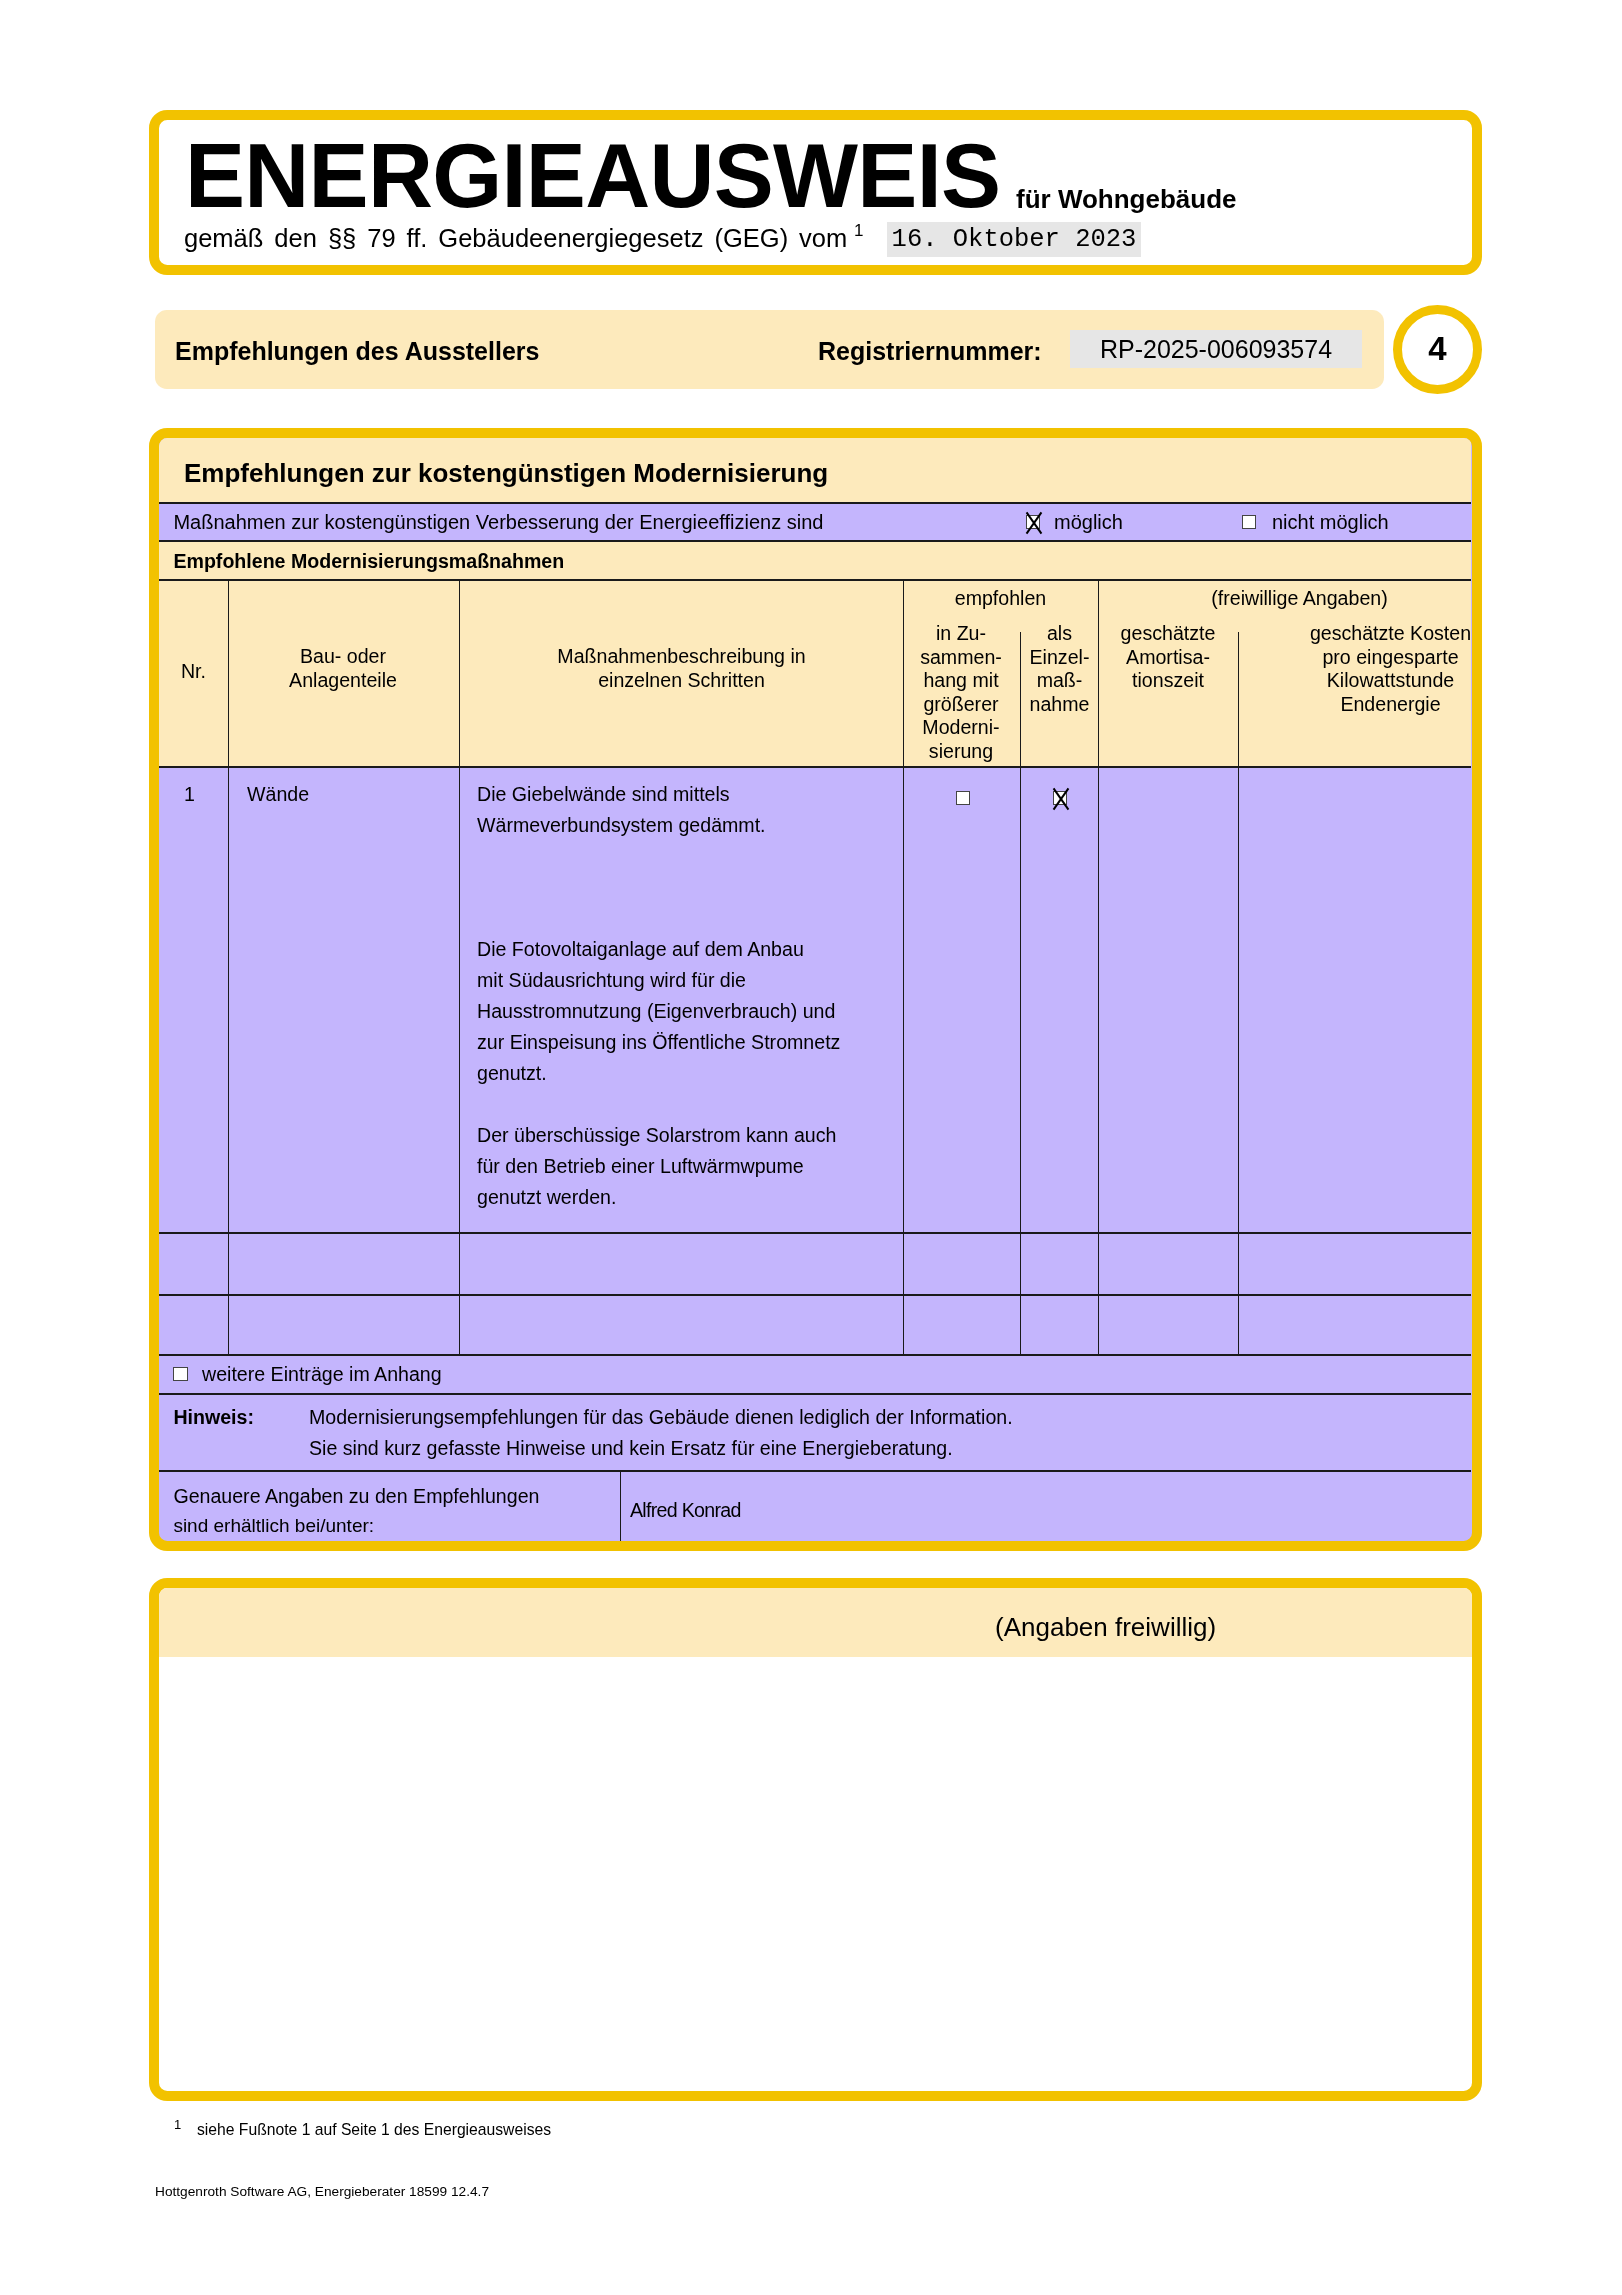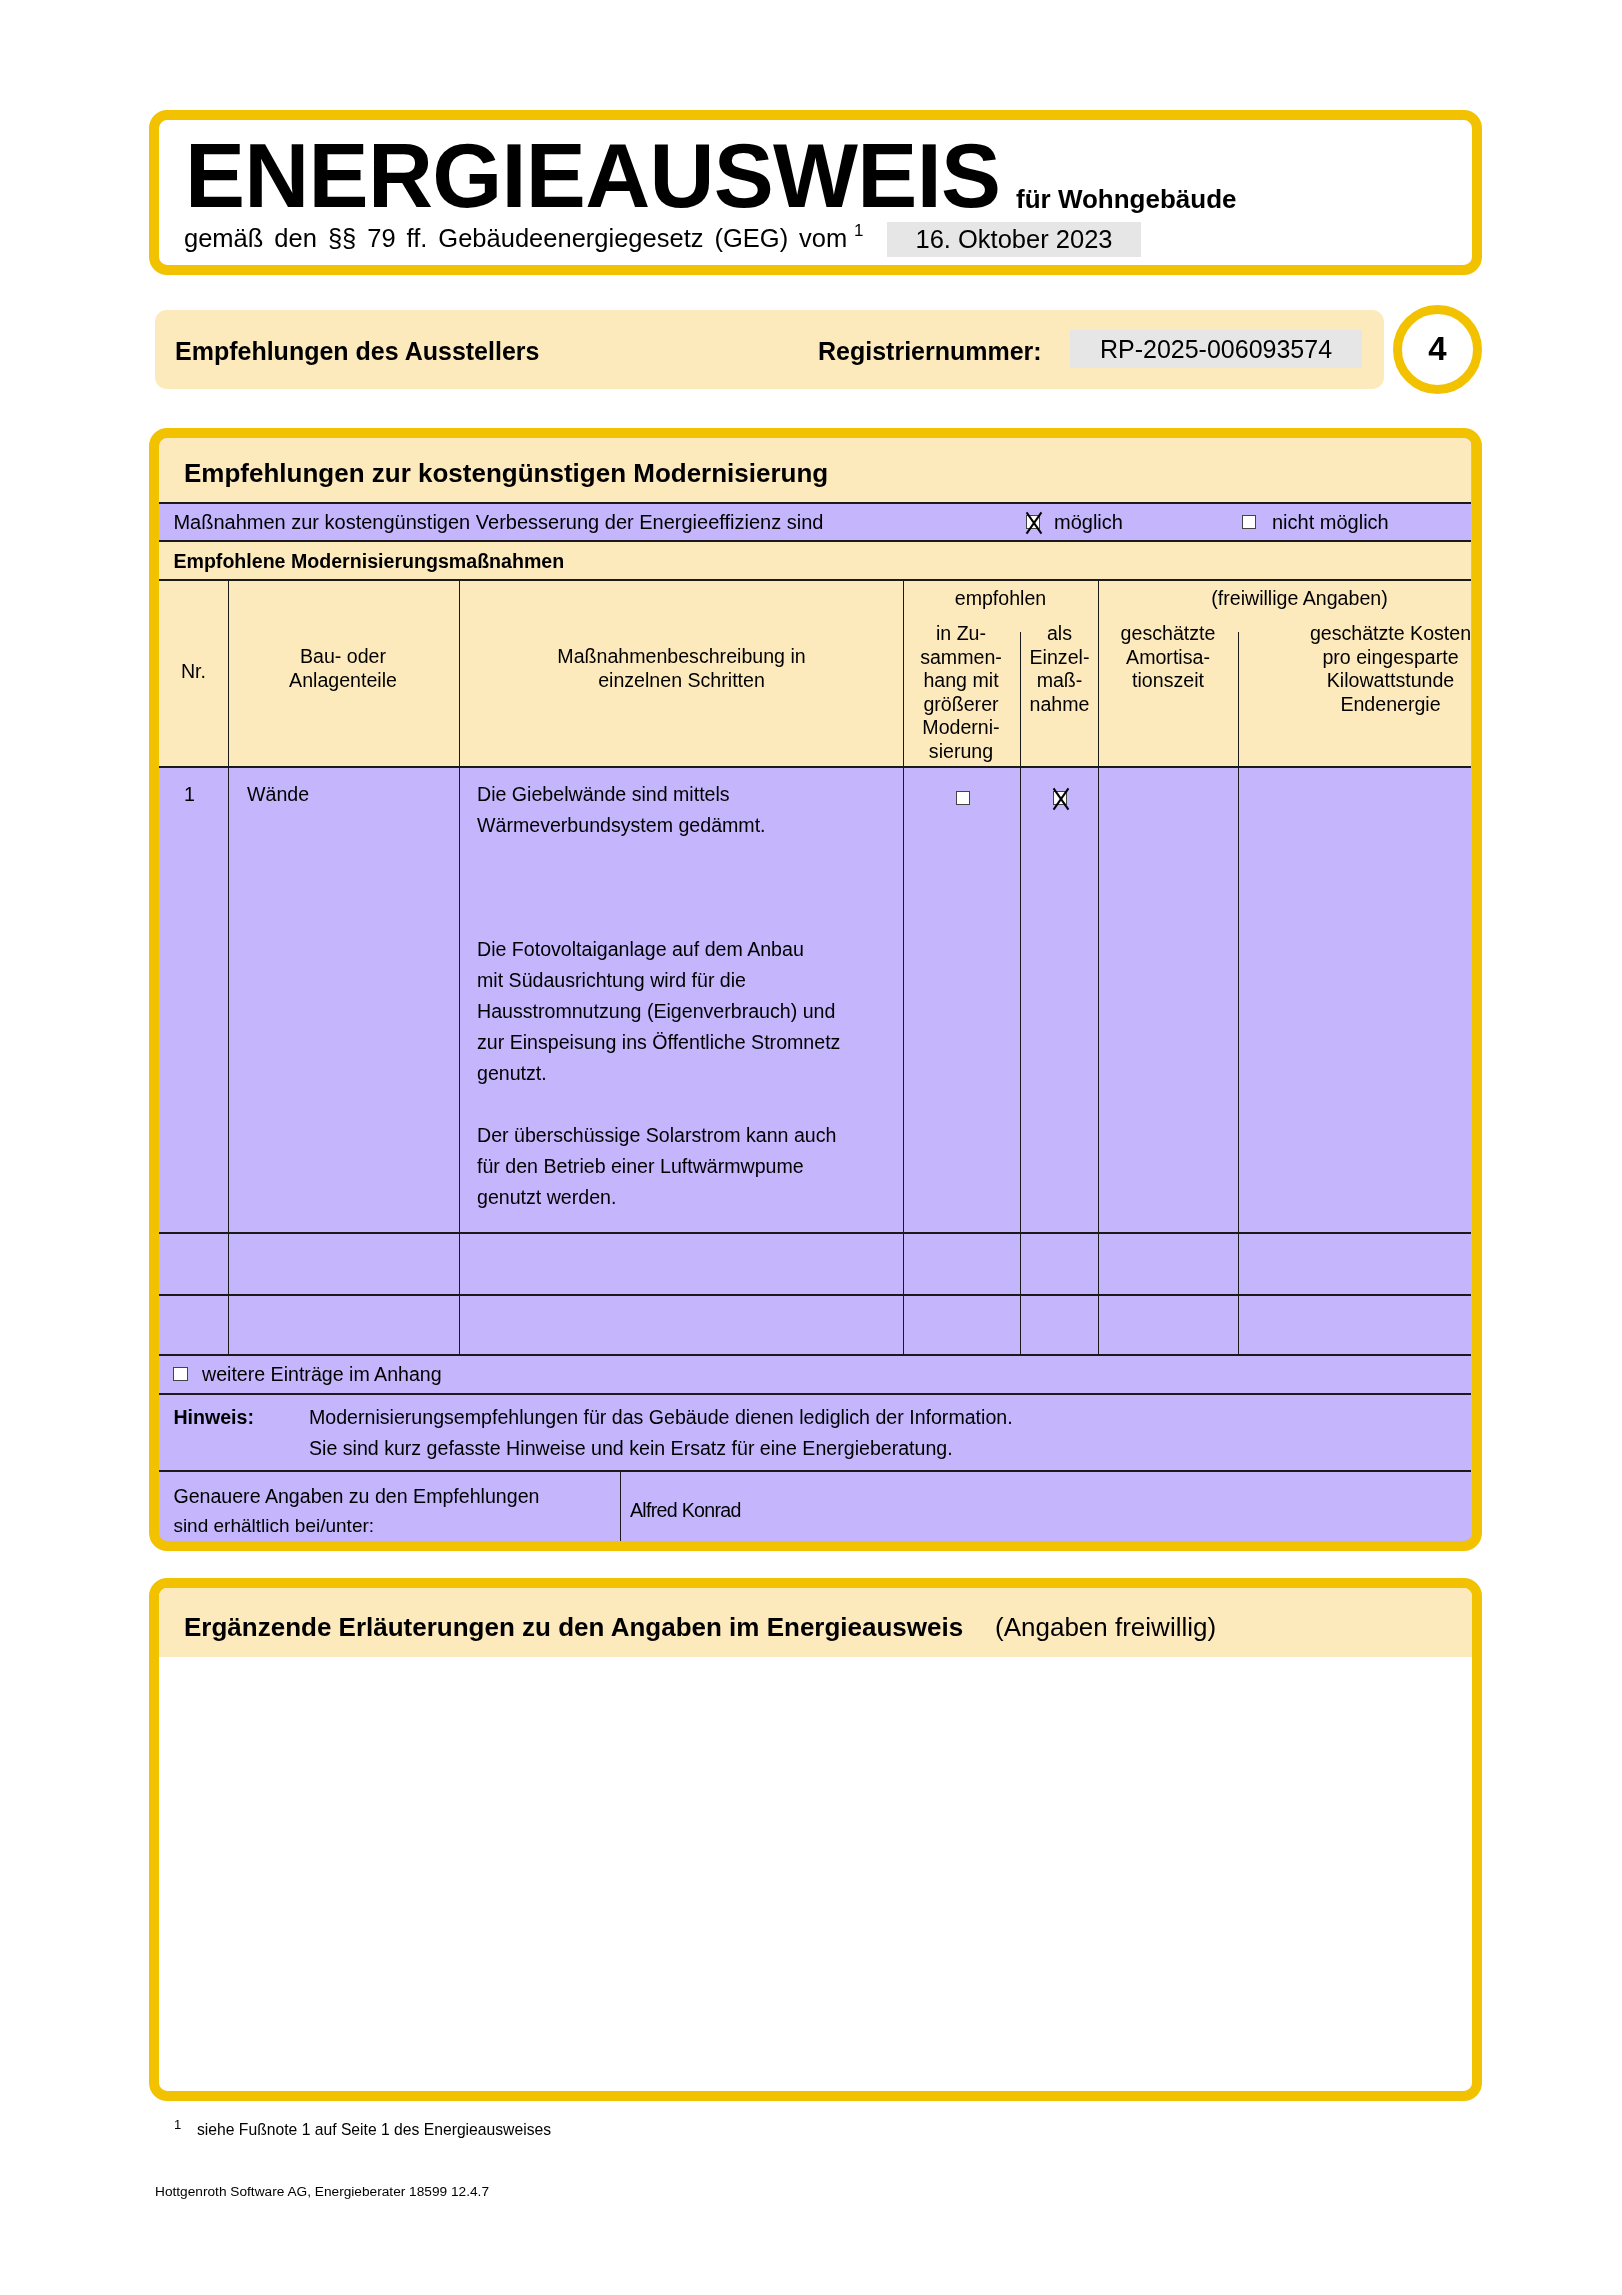--- a/index.html
+++ b/index.html
@@ -5,21 +5,21 @@
   html, body { margin: 0; padding: 0; background: #ffffff; }
   body { width: 1622px; height: 2295px; position: relative; font-family: "Liberation Sans", sans-serif; color: #000; overflow: hidden; }
   .abs { position: absolute; }
 
   
   .hdr-box { left: 149px; top: 110px; width: 1333px; height: 165px; box-sizing: border-box; border: 10.5px solid #f2c200; border-radius: 18.3px; background: #fff; }
   .title { left: 185px; top: 131px; font-size: 90px; font-weight: bold; letter-spacing: -0.7px; line-height: 1; }
   .subtitle-right { left: 1016px; top: 184px; font-size: 26px; font-weight: bold; }
   .gemaess { left: 184px; top: 224px; font-size: 25.5px; word-spacing: 3.9px; }
   .sup1 { left: 854px; top: 221px; font-size: 17px; }
-  .date-box { left: 887px; top: 222px; width: 254px; height: 35px; background: #e6e6e6; font-size: 25.5px; text-align: center; line-height: 35px; }
+  .date-box { left: 887px; top: 222px; width: 254px; height: 35px; background: #e6e6e6; font-size: 25.5px; text-align: center; line-height: 35px; font-family: Liberation Mono, monospace; }
 
   
   .aus-bar { left: 155px; top: 310px; width: 1229px; height: 79px; background: #fdeabc; border-radius: 11.8px; }
   .aus-label { left: 175px; top: 337px; font-size: 25px; font-weight: bold; }
   .reg-label { left: 818px; top: 337px; font-size: 25px; font-weight: bold; }
   .reg-box { left: 1070px; top: 330px; width: 292px; height: 38px; background: #e6e6e6; font-size: 25px; text-align: center; line-height: 38px; }
   .page-circle { left: 1393px; top: 305px; width: 89px; height: 89px; box-sizing: border-box; border: 9.8px solid #f2c200; border-radius: 50%; background: #fff; text-align: center; line-height: 69px; font-size: 33px; font-weight: bold; }
 
   
   .main-box { left: 149px; top: 428px; width: 1333px; height: 1123px; box-sizing: border-box; border: 10.5px solid #f2c200; border-radius: 18.3px; background: #c4b5fd; overflow: hidden; }
@@ -167,21 +167,20 @@
 
     <div class="row-text" style="left:14.4px; top:1047px; font-size:19.6px;">Genauere Angaben zu den Empfehlungen</div>
     <div class="row-text" style="left:14.4px; top:1077px; font-size:19px;">sind erhältlich bei/unter:</div>
     <div class="vline" style="left:461px; top:1034px; height:79px; width:0.7px;"></div>
     <div class="row-text" style="left:471px; top:1061px; font-size:19.6px; letter-spacing:-0.7px;">Alfred Konrad</div>
   </div>
 </div>
 
 <div class="abs erl-box">
   <div class="erl-title">
-    <span class="b">Ergänzende Erläuterungen zu den Angaben im Energieausweis</span>
     <span class="n">(Angaben freiwillig)</span>
   </div>
   <div style="position:absolute; left:0; top:69px; width:100%; height:432px;"></div>
 </div>
 
 <div class="abs foot-sup">1</div>
 <div class="abs foot-note">siehe Fußnote 1 auf Seite 1 des Energieausweises</div>
 <div class="abs software">Hottgenroth Software AG, Energieberater 18599 12.4.7</div>
 
 

